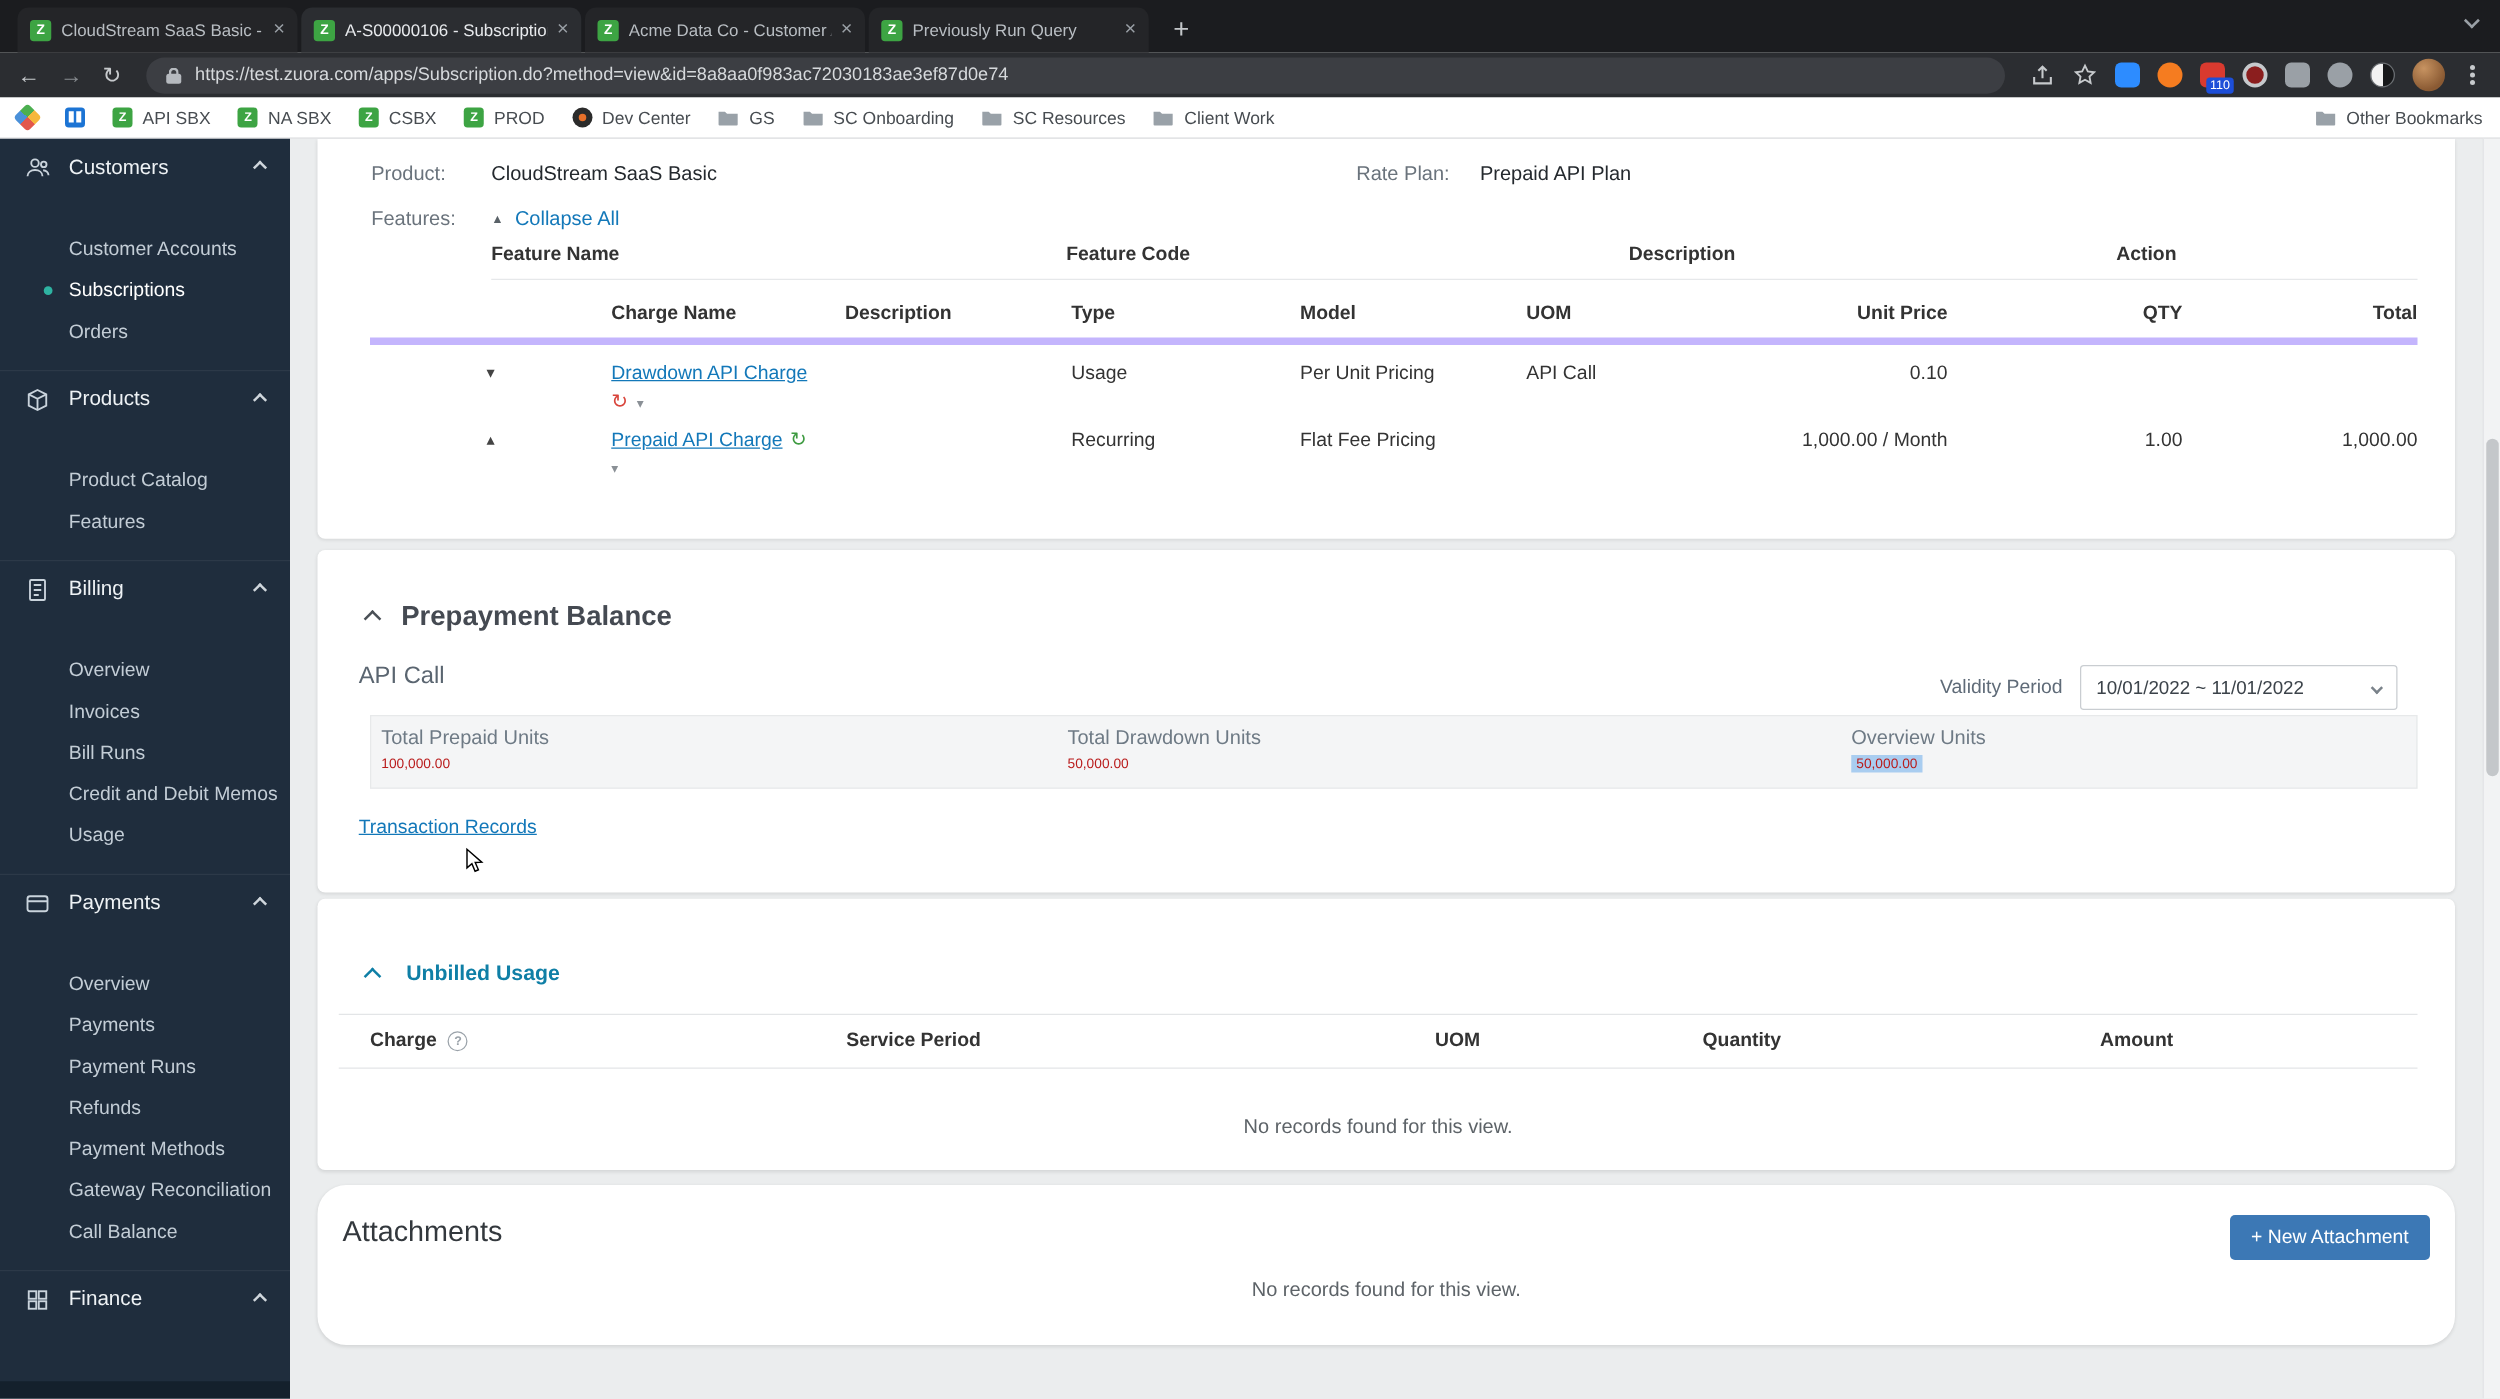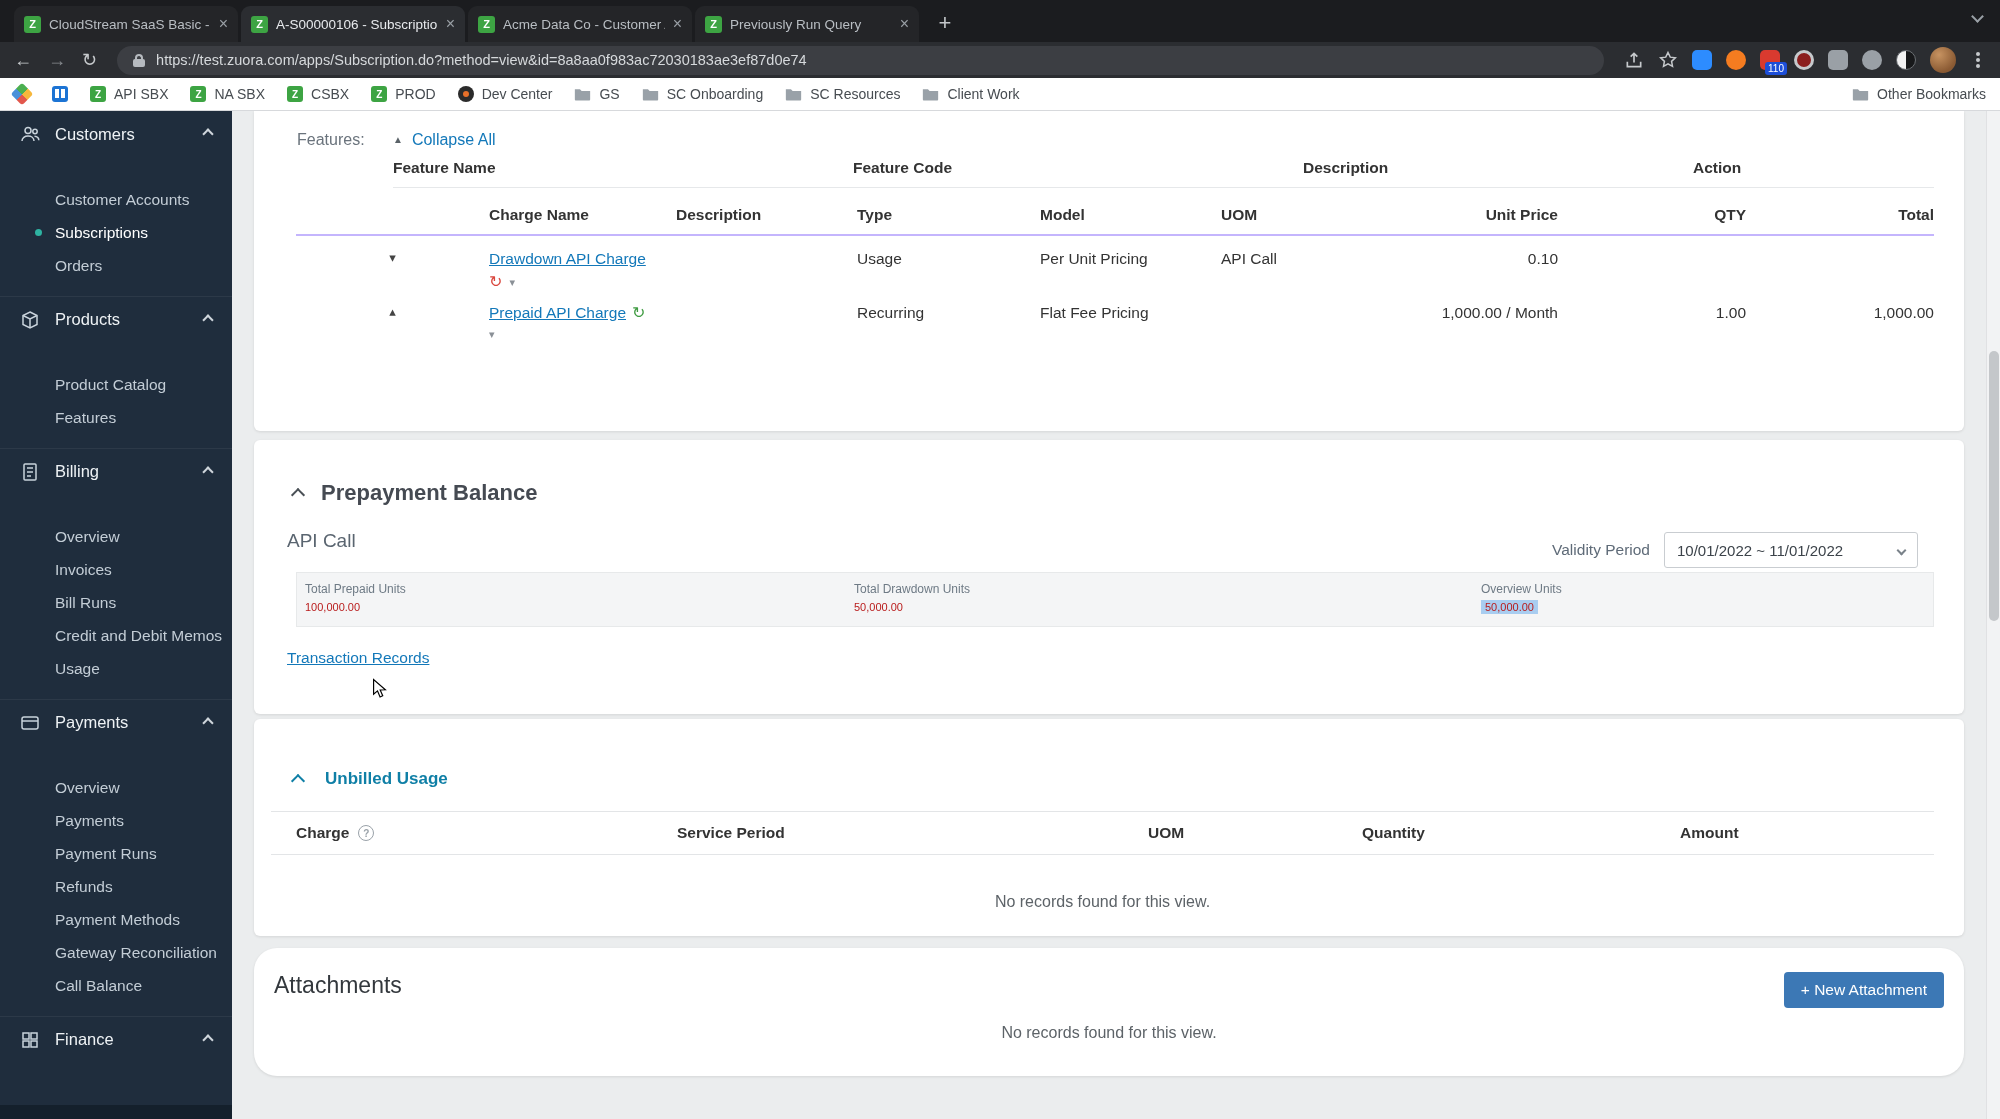--- a/index.html
+++ b/index.html
@@ -115,21 +115,21 @@
     line-height:22px; }
   .collapse-link { color:#1378b9; display:flex; align-items:center; gap:9px; }
   .tri-up { font-size:10px; color:#5a6268; }
   .tri-up::before { content:"▲"; }
   .feature-header { margin:6px 30px 0 139px; display:grid;
     grid-template-columns:460px 450px 390px 1fr; padding-bottom:10px;
     border-bottom:1px solid #e6e8ea; font-size:15.5px; font-weight:bold; color:#333; }
   .charges { margin:18px 30px 0 42px; }
   .cgrid { display:grid;
     grid-template-columns:193px 187px 181px 183px 181px 150px 193px 190px 197px; }
-  .charges-header { padding-bottom:10px; border-bottom:2px solid #c4b5fd;
+  .charges-header { padding-bottom:10px; border-bottom:6px solid #c4b5fd;
     font-size:15.5px; font-weight:bold; color:#333; }
   .c-right { text-align:right; }
   .c-up { padding-right:6px; } .c-qty { padding-right:8px; } .c-total { padding-right:17px; }
   .charge-row { padding-top:14px; font-size:15.5px; color:#333; align-items:start; }
   .c-exp { text-align:center; color:#444; font-size:13px; }
   .exp-down::before { content:"▾"; }
   .exp-up::before { content:"▴"; }
   .charge-link { color:#1378b9; font-size:15.5px; }
   .sub-icons { margin-top:6px; display:flex; align-items:center; gap:7px; }
   .refresh-red { color:#d9453c; font-size:16px; line-height:1; }
@@ -148,21 +148,21 @@
   .validity { position:absolute; right:46px; top:92px; display:flex; align-items:center;
     gap:14px; }
   .validity-label { font-size:15.5px; color:#5f6b78; }
   .validity-box { width:254px; height:36px; background:#fff; border:1px solid #c9cdd1;
     border-radius:3px; display:flex; align-items:center; padding:0 12px; }
   .validity-value { font-size:15px; color:#3c434a; }
   .validity-box .chev { margin-left:auto; color:#7a828a; width:7px; height:7px; }
   .stats { margin:20px 30px 0 42px; background:#f4f5f6; border:1px solid #e7e9ea;
     display:grid; grid-template-columns:549px 627px 1fr; padding:9px 0 11px; }
   .stat { padding-left:8px; }
-  .stat-label { font-size:12px; color:#6e7a85; }
+  .stat-label { font-size:16px; color:#6e7a85; }
   .stat-value { font-size:11px; color:#b91c1c; margin-top:5px; }
   .stat-value.selected { display:inline-block; background:#a9cdf0; padding:1px 4px;
     margin-top:4px; }
   .transaction-link { display:inline-block; margin:22px 0 0 33px; font-size:15.5px;
     color:#1378b9; text-decoration:underline; }
   .cursor { position:absolute; left:118px; top:238px; }
 
   
   .card.unbilled { height:217px; margin-bottom:12px; }
   .unbilled-title-row { padding:50px 0 0 39px; display:flex; align-items:center; gap:22px; }
@@ -401,20 +401,28 @@
           </span>
         <span>Finance</span>
         <span class="chev up"></span>
       </div>
       <div class="side-foot"></div>
     </nav>
 
     <main class="content">
 
       <section class="card rateplan">
+        <div class="meta-row">
+          <span class="meta-label">Product:</span>
+          <span class="meta-value">CloudStream SaaS Basic</span>
+          <span class="rateplan-pair">
+            <span class="meta-label">Rate Plan:</span>
+            <span class="meta-value">Prepaid API Plan</span>
+          </span>
+        </div>
         <div class="features-row">
           <span class="meta-label">Features:</span>
           <span class="collapse-link">
             <span class="tri-up"></span>
             <span>Collapse All</span>
           </span>
         </div>
         <div class="feature-header">
           <span>Feature Name</span>
           <span>Feature Code</span>

